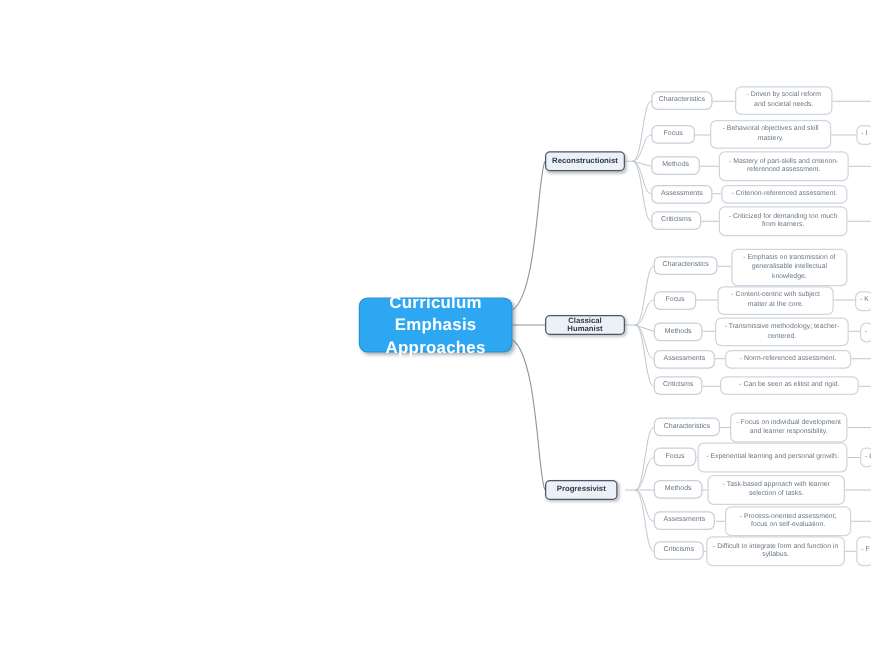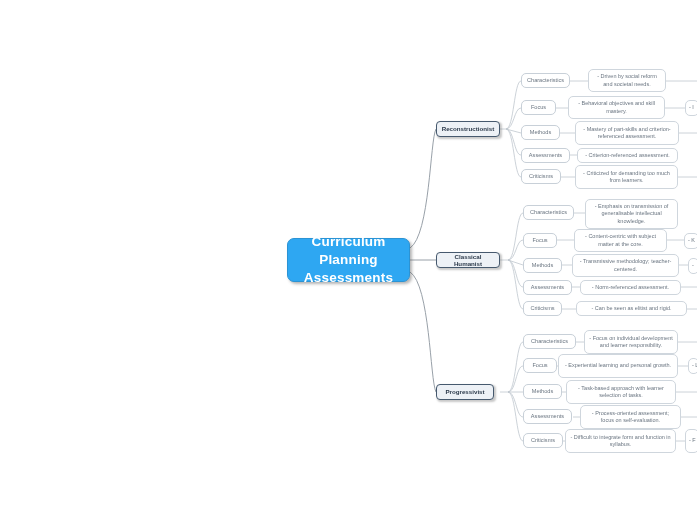--- a/index.html
+++ b/index.html
@@ -191,21 +191,21 @@
 
       <path d="M 678 342 L 697 342"></path>
       <path d="M 678 366 L 688 366"></path>
       <path d="M 676 392 L 697 392"></path>
       <path d="M 681 417 L 697 417"></path>
       <path d="M 676 441 L 685 441"></path>
     </g>
   </svg>
 
   <div class="root-node" style="left:287px; top:238px; width:123px; height:44px;">
-    <span>Curriculum Planning Assessments</span>
+    <span>Curriculum Emphasis Approaches</span>
   </div>
 
   <div class="branch-node" style="left:436px; top:121px; width:64px; height:16px;">
     <span>Reconstructionist</span>
   </div>
 
   <div class="cat-node" style="left:521px; top:73px; width:49px; height:15px;">
     <span>Characteristics</span>
   </div>
   <div class="detail-node" style="left:588px; top:69px; width:78px; height:23px;">

